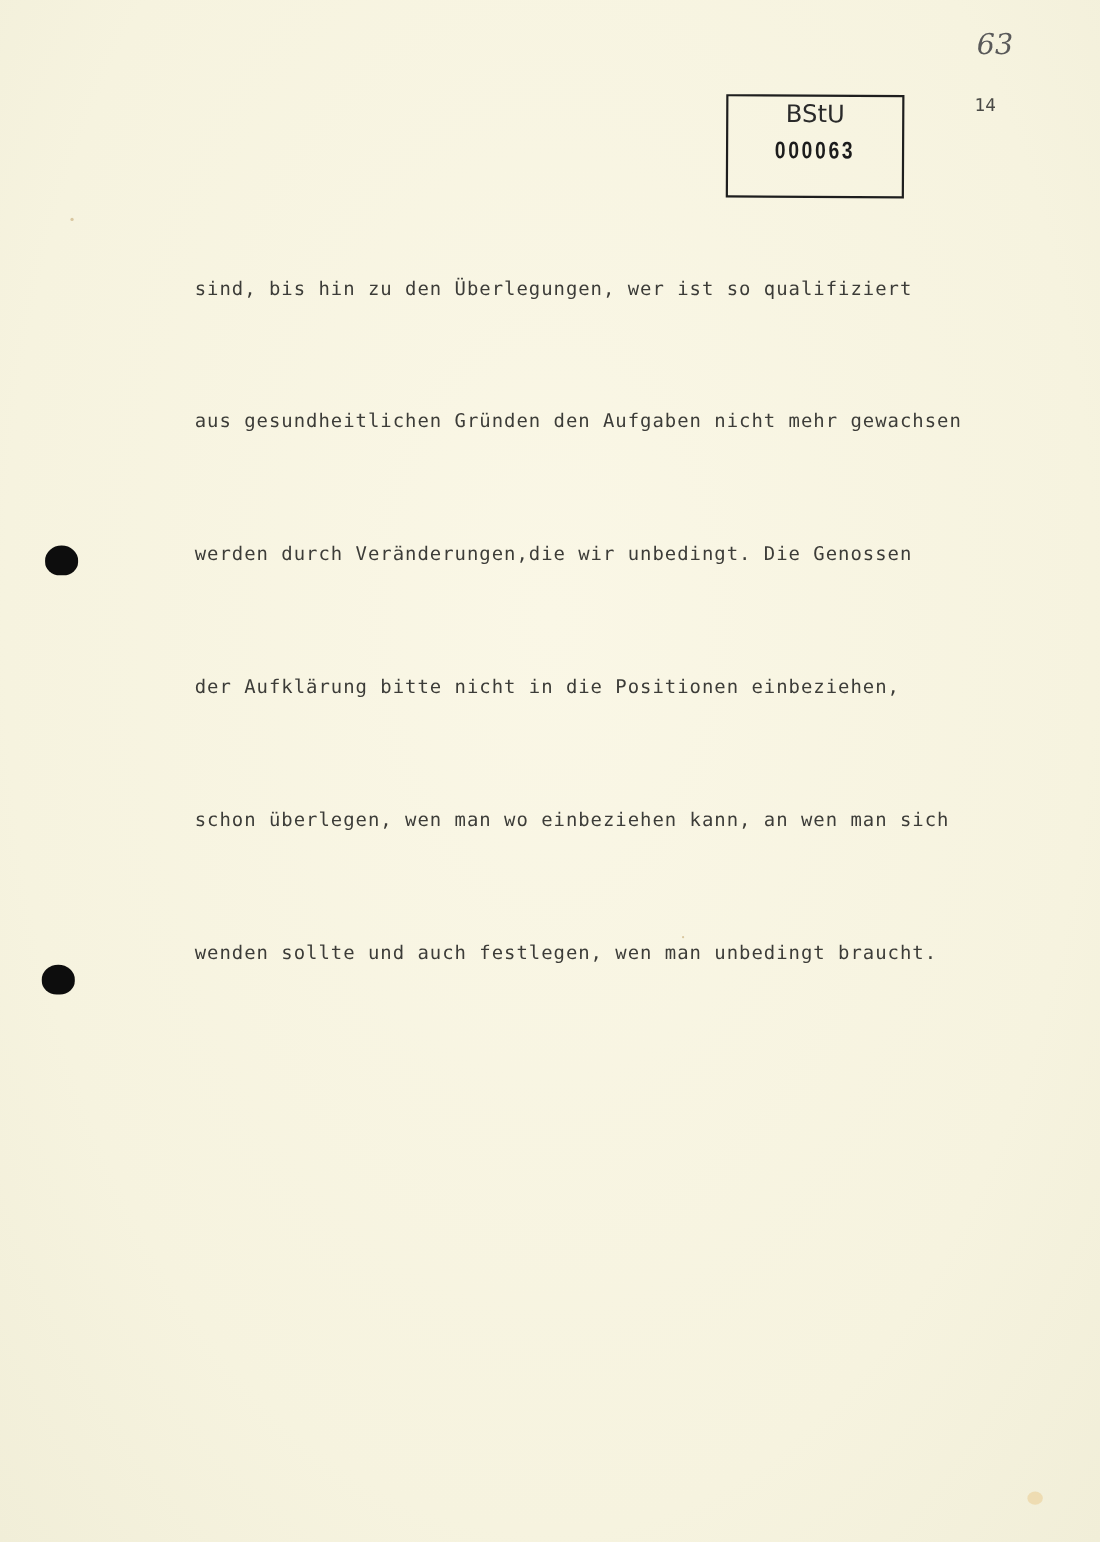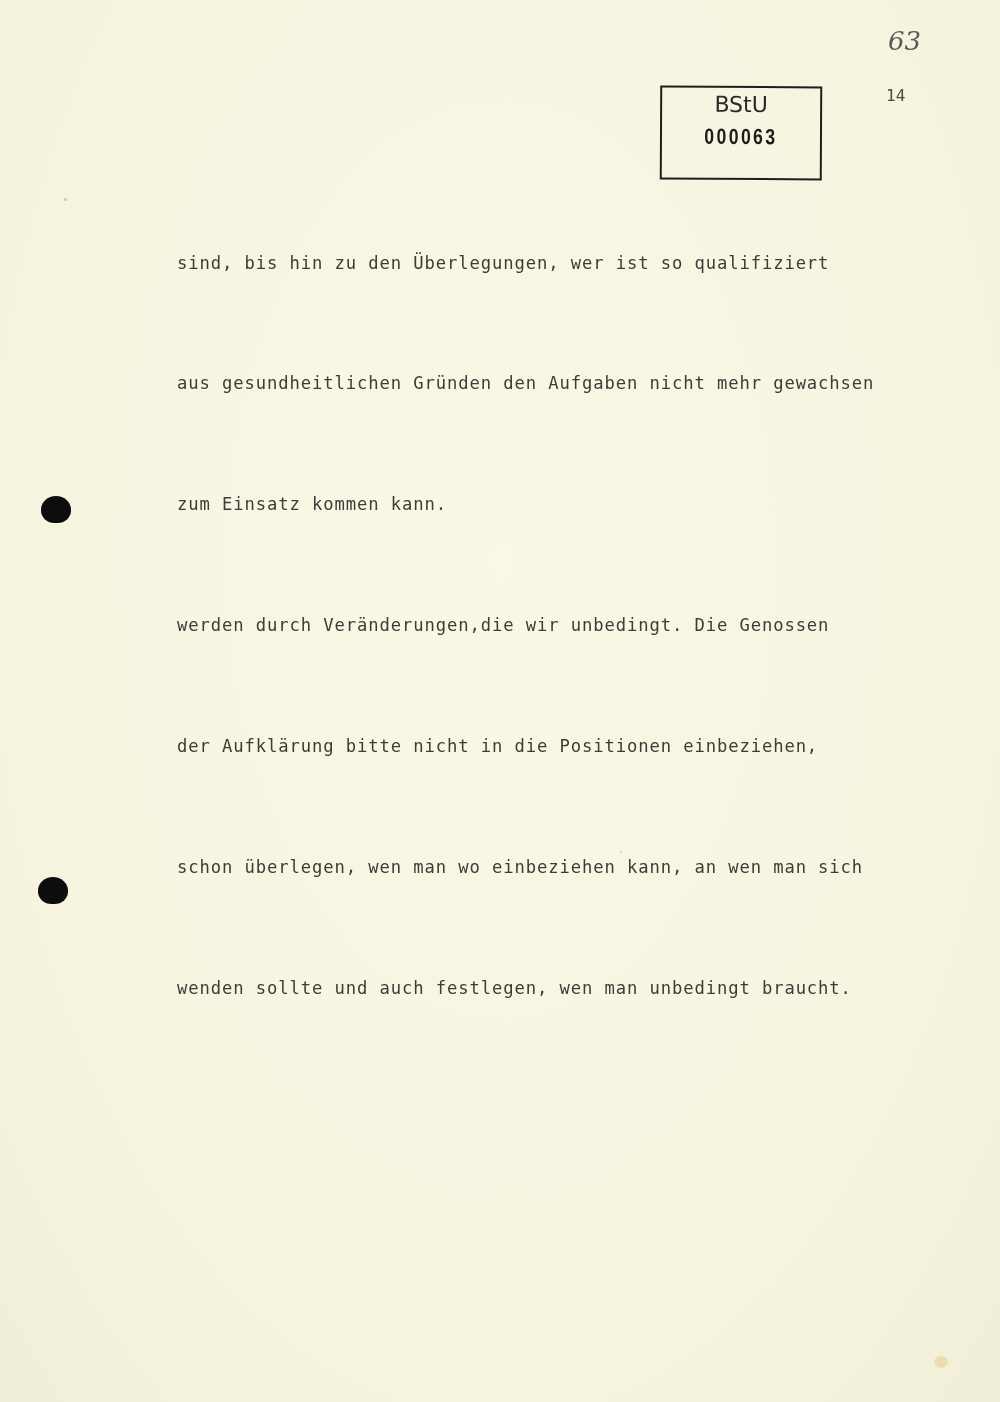--- a/index.html
+++ b/index.html
@@ -55,21 +55,20 @@
   <div class="stamp">
     <div class="stamp-title">BStU</div>
     <div class="stamp-number">000063</div>
   </div>
 
   <div class="page-number">14</div>
 
   <div class="body-text">
     <span class="line">sind, bis hin zu den Überlegungen, wer ist so qualifiziert</span>
     <span class="line">aus gesundheitlichen Gründen den Aufgaben nicht mehr gewachsen</span>
-    <span class="line">zum Einsatz kommen kann.</span>
     <span class="line">werden durch Veränderungen,die wir unbedingt. Die Genossen</span>
     <span class="line">der Aufklärung bitte nicht in die Positionen einbeziehen,</span>
     <span class="line">schon überlegen, wen man wo einbeziehen kann, an wen man sich</span>
     <span class="line">wenden sollte und auch festlegen, wen man unbedingt braucht.</span>
     
     
     
   </div>
 
   <div class="punch" style="left:41px; top:496px;"></div>

